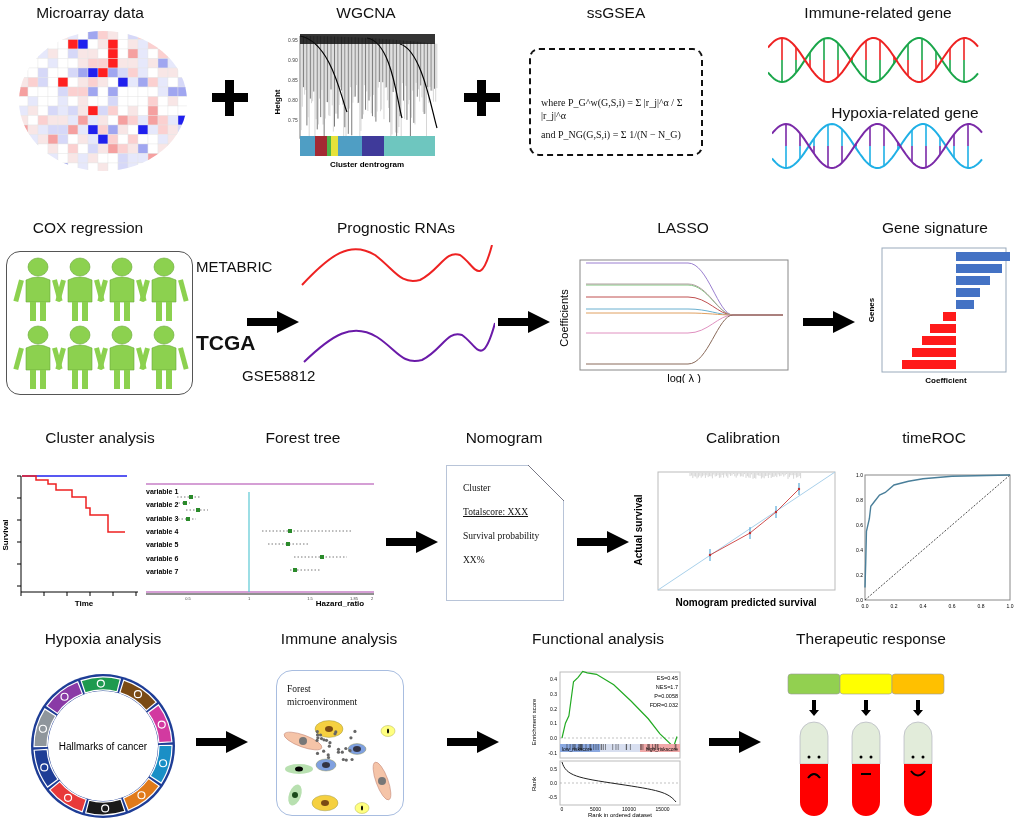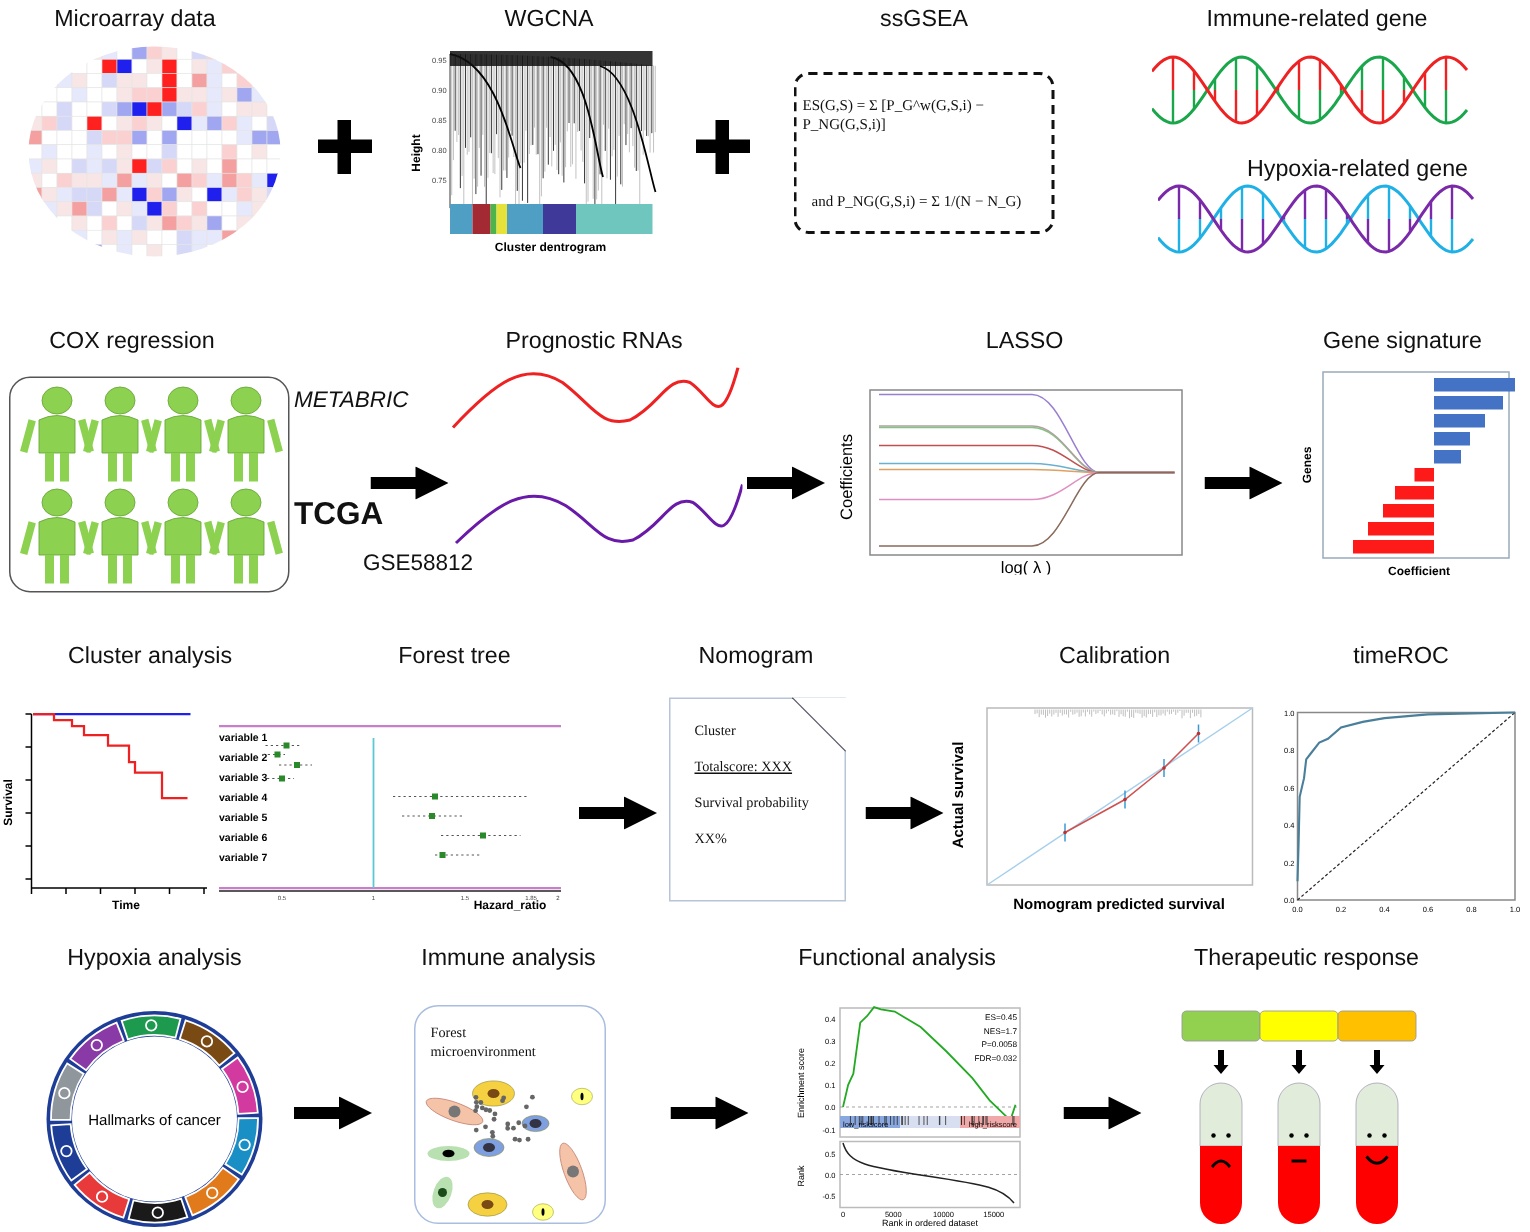--- a/index.html
+++ b/index.html
@@ -433,21 +433,21 @@
       <rect x="55" y="104" width="4" height="20" fill="#4db34a"></rect>
       <rect x="59" y="104" width="7" height="20" fill="#e6e23a"></rect>
       <rect x="66" y="104" width="24" height="20" fill="#4f9ec4"></rect>
       <rect x="90" y="104" width="22" height="20" fill="#3f3a9a"></rect>
       <rect x="112" y="104" width="51" height="20" fill="#6ec6bf"></rect>
     </g>
   <text x="95" y="135" font-size="8" font-weight="bold" text-anchor="middle">Cluster dentrogram</text>
 </svg>
 
 <div class="abs serif" style="left:529px;top:48px;width:170px;height:104px;border:2px dashed #111;border-radius:10px;font-size:10px;line-height:1.3;">
-  <div style="position:absolute;left:4px;top:14px;">ES(G,S) = Σ [P_G^w(G,S,i) − P_NG(G,S,i)]</div>
+  <div style="position:absolute;left:10px;top:46px;"><span>where</span> <span>P_G^w(G,S,i) = Σ |r_j|^α / Σ |r_j|^α</span></div>
   <div style="position:absolute;left:10px;top:78px;"><span>and</span> <span>P_NG(G,S,i) = Σ 1/(N − N_G)</span></div>
 </div>
 
 <svg class="abs" style="left:768px;top:32px;" width="220" height="56">
     <g id="dna1">
       <line x1="14" y1="49.99940177402889" x2="14" y2="28" stroke="#1aa64a" stroke-width="1.6"></line>
       <line x1="14" y1="28" x2="14" y2="6.00059822597111" stroke="#ee2222" stroke-width="1.6"></line>
       <line x1="28" y1="40.688579732067716" x2="28" y2="28" stroke="#1aa64a" stroke-width="1.6"></line>
       <line x1="28" y1="28" x2="28" y2="15.311420267932284" stroke="#ee2222" stroke-width="1.6"></line>
       <line x1="42" y1="20.483687441444584" x2="42" y2="28" stroke="#1aa64a" stroke-width="1.6"></line>
@@ -579,21 +579,21 @@
       <g>
         <ellipse cx="157" cy="83" rx="10" ry="9" fill="#8cd14f" stroke="#6aa83a" stroke-width="0.6"></ellipse>
         <path d="M145 96 Q157 90 169 96 L169 118 L145 118 Z" fill="#8cd14f" stroke="#6aa83a" stroke-width="0.6"></path>
         <rect x="138" y="96" width="5" height="22" fill="#8cd14f" transform="rotate(15 140 96)"></rect>
         <rect x="171" y="96" width="5" height="22" fill="#8cd14f" transform="rotate(-15 173 96)"></rect>
         <rect x="149" y="118" width="6" height="19" fill="#8cd14f"></rect>
         <rect x="159" y="118" width="6" height="19" fill="#8cd14f"></rect>
       </g>
     </svg>
 </div>
-<div class="abs" style="left:196px;top:258px;font-size:15px;font-style:italic;">METABRIC</div>
+<div class="abs" style="left:196px;top:258px;font-size:15px;">METABRIC</div>
 <div class="abs" style="left:196px;top:331px;font-size:21px;font-weight:bold;">TCGA</div>
 <div class="abs" style="left:196px;top:367px;font-size:15px;margin-left:46px;">GSE58812</div>
 
 <svg class="abs" style="left:247px;top:311px;" width="52" height="22">
     <path d="M0 7 H30 V0 L52 11 L30 22 V15 H0 Z" fill="#000"></path>
   </svg>
 
 <svg class="abs" style="left:300px;top:245px;" width="195" height="140">
   <path d="M2 40 C30 10 50 -5 75 10 C95 25 100 40 120 35 C140 25 145 5 160 10 C175 20 180 45 192 0" fill="none" stroke="#ee2222" stroke-width="2"></path>
   <path d="M4 117 C32 90 52 77 77 92 C97 105 102 120 122 115 C142 105 147 85 162 90 C177 100 182 125 195 78" fill="none" stroke="#6a1aa8" stroke-width="2"></path>

